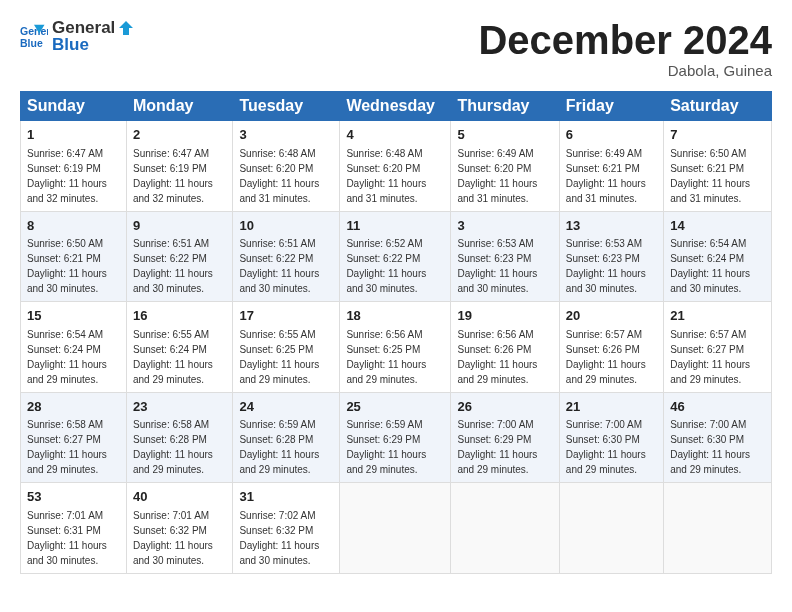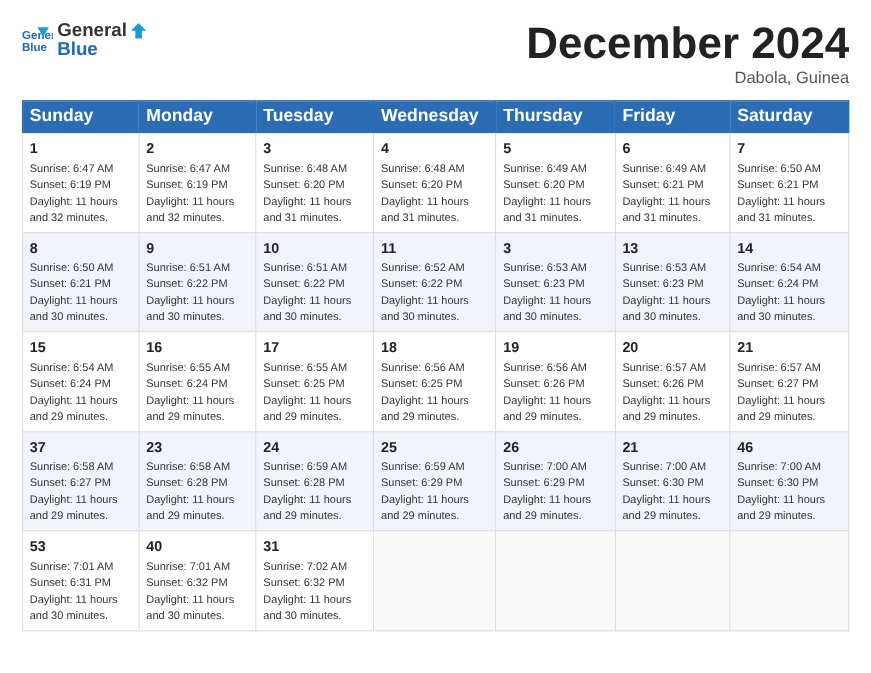--- a/index.html
+++ b/index.html
@@ -216,21 +216,21 @@
           <span class="day-num">20</span>
           <span class="day-info">Sunrise: 6:57 AM<br>Sunset: 6:26 PM<br>Daylight: 11 hours and 29 minutes.</span>
         </td>
           <td>
           <span class="day-num">21</span>
           <span class="day-info">Sunrise: 6:57 AM<br>Sunset: 6:27 PM<br>Daylight: 11 hours and 29 minutes.</span>
         </td>
         </tr>
         <tr>
           <td>
-          <span class="day-num">37</span>
+          <span class="day-num">28</span>
           <span class="day-info">Sunrise: 6:58 AM<br>Sunset: 6:27 PM<br>Daylight: 11 hours and 29 minutes.</span>
         </td>
           <td>
           <span class="day-num">23</span>
           <span class="day-info">Sunrise: 6:58 AM<br>Sunset: 6:28 PM<br>Daylight: 11 hours and 29 minutes.</span>
         </td>
           <td>
           <span class="day-num">24</span>
           <span class="day-info">Sunrise: 6:59 AM<br>Sunset: 6:28 PM<br>Daylight: 11 hours and 29 minutes.</span>
         </td>

